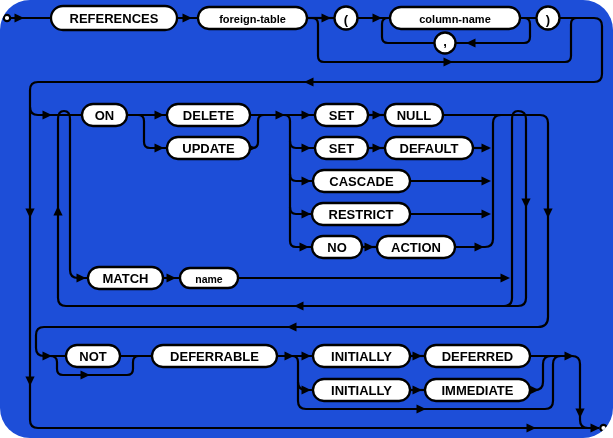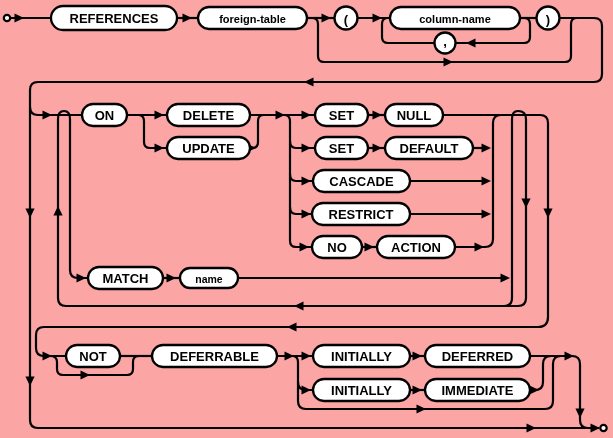--- a/index.html
+++ b/index.html
@@ -1,16 +1,16 @@
 <!DOCTYPE html>
 <html><head>
 <meta charset="utf-8">
 <style>
   html,body{margin:0;padding:0;background:#ffffff;}
-  .stage{width:613px;height:438px;background:#fca5a5;position:relative;overflow:hidden;}
+  .stage{width:613px;height:438px;background:#1d4ed8;position:relative;overflow:hidden;border-radius:30px;}
   svg{display:block;}
   svg text{
     font-family:"Liberation Sans","DejaVu Sans",sans-serif;
     font-weight:bold; fill:#000; text-anchor:middle; dominant-baseline:central;
   }
   .kw{font-size:13px;}
   .var{font-size:11px;}
   .vs{font-size:10.5px;}
   .punc{font-size:13px;}
   .tb{fill:#ffffff;stroke:#000000;stroke-width:2.3;}

